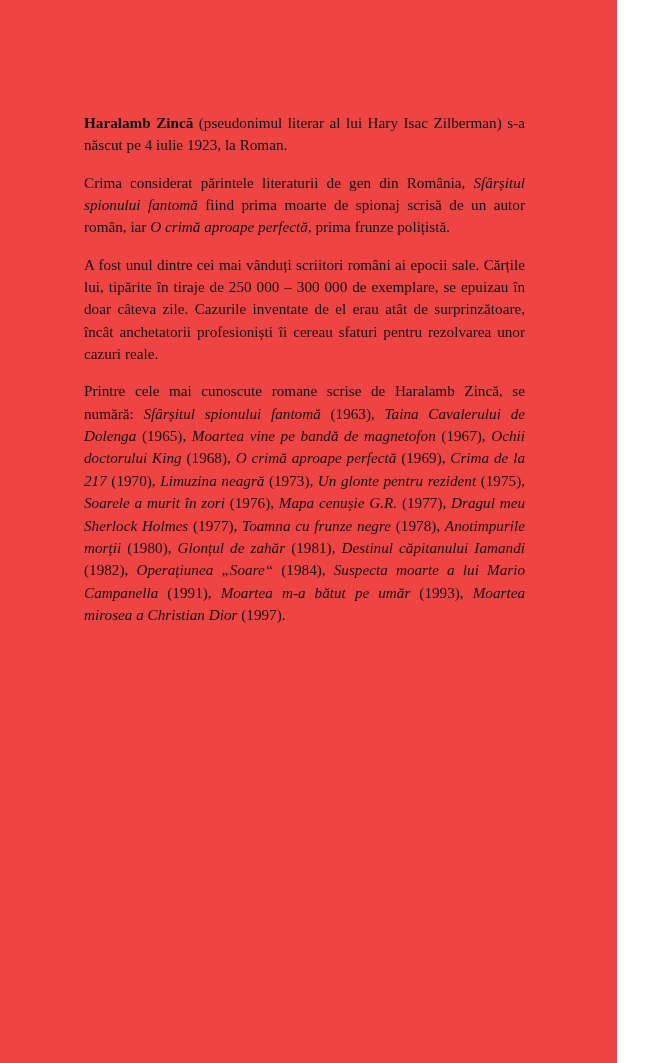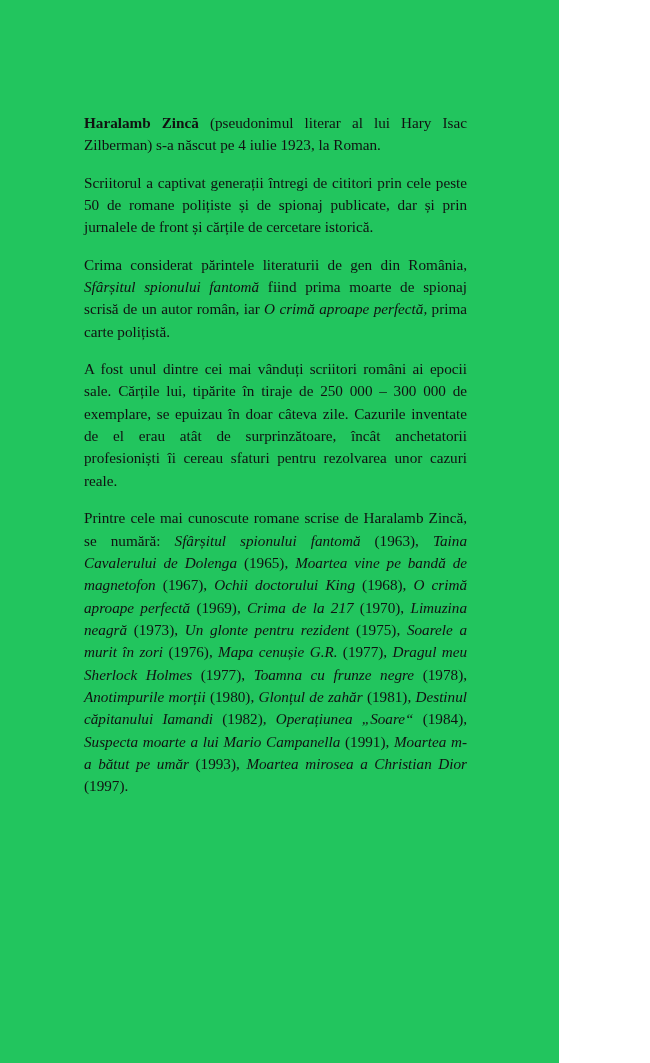--- a/index.html
+++ b/index.html
@@ -9,41 +9,40 @@
   }
   body {
     width: 650px;
     height: 1063px;
     font-family: "Liberation Serif", "DejaVu Serif", serif;
     color: #111111;
     overflow: hidden;
   }
   .page {
     box-sizing: border-box;
-    width: 559px;
+    width: 617px;
     height: 1063px;
     padding: 112px 92px 40px 84px;
-    background: #22c55e;
+    background: #ef4444;
   }
   .para {
     font-size: 15.2px;
     line-height: 1.47;
     text-align: justify;
     text-justify: inter-word;
     margin: 0 0 15px 0;
     hyphens: none;
   }
   .para:last-child { margin-bottom: 16px; }
   .bold { font-weight: bold; }
   .ital { font-style: italic; }
 </style>
 </head>
 <body>
 
 <div class="page">
   <div id="body-text">
       <p class="para"><span class="bold">Haralamb Zincă</span><span> (pseudonimul literar al lui Hary Isac Zilberman) s-a născut pe 4 iulie 1923, la Roman.</span></p>
-      <p class="para"><span>Scriitorul a captivat generații întregi de cititori prin cele peste 50 de romane polițiste și de spionaj publicate, dar și prin jurnalele de front și cărțile de cercetare istorică.</span></p>
-      <p class="para"><span>Crima considerat părintele literaturii de gen din România, </span><span class="ital">Sfârșitul spionului fantomă</span><span> fiind prima moarte de spionaj scrisă de un autor român, iar </span><span class="ital">O crimă aproape perfectă,</span><span> prima carte polițistă.</span></p>
+      <p class="para"><span>Crima considerat părintele literaturii de gen din România, </span><span class="ital">Sfârșitul spionului fantomă</span><span> fiind prima moarte de spionaj scrisă de un autor român, iar </span><span class="ital">O crimă aproape perfectă,</span><span> prima frunze polițistă.</span></p>
       <p class="para"><span>A fost unul dintre cei mai vânduți scriitori români ai epocii sale. Cărțile lui, tipărite în tiraje de 250 000 – 300 000 de exemplare, se epuizau în doar câteva zile. Cazurile inventate de el erau atât de surprinzătoare, încât anchetatorii profesioniști îi cereau sfaturi pentru rezolvarea unor cazuri reale.</span></p>
       <p class="para"><span>Printre cele mai cunoscute romane scrise de Haralamb Zincă, se numără: </span><span class="ital">Sfârșitul spionului fantomă</span><span> (1963), </span><span class="ital">Taina Cavalerului de Dolenga</span><span> (1965), </span><span class="ital">Moartea vine pe bandă de magnetofon</span><span> (1967), </span><span class="ital">Ochii doctorului King</span><span> (1968), </span><span class="ital">O crimă aproape perfectă</span><span> (1969), </span><span class="ital">Crima de la 217</span><span> (1970), </span><span class="ital">Limuzina neagră</span><span> (1973), </span><span class="ital">Un glonte pentru rezident</span><span> (1975), </span><span class="ital">Soarele a murit în zori</span><span> (1976), </span><span class="ital">Mapa cenușie G.R.</span><span> (1977), </span><span class="ital">Dragul meu Sherlock Holmes</span><span> (1977), </span><span class="ital">Toamna cu frunze negre</span><span> (1978), </span><span class="ital">Anotimpurile morții</span><span> (1980), </span><span class="ital">Glonțul de zahăr</span><span> (1981), </span><span class="ital">Destinul căpitanului Iamandi</span><span> (1982), </span><span class="ital">Operațiunea „Soare“</span><span> (1984), </span><span class="ital">Suspecta moarte a lui Mario Campanella</span><span> (1991), </span><span class="ital">Moartea m-a bătut pe umăr</span><span> (1993), </span><span class="ital">Moartea mirosea a Christian Dior</span><span> (1997).</span></p>
     </div>
 </div>
 
 </body></html>

